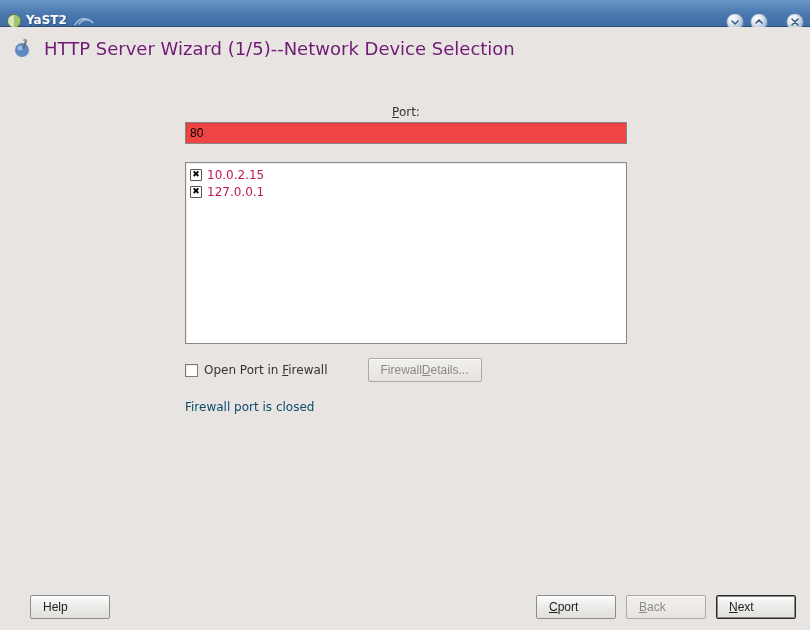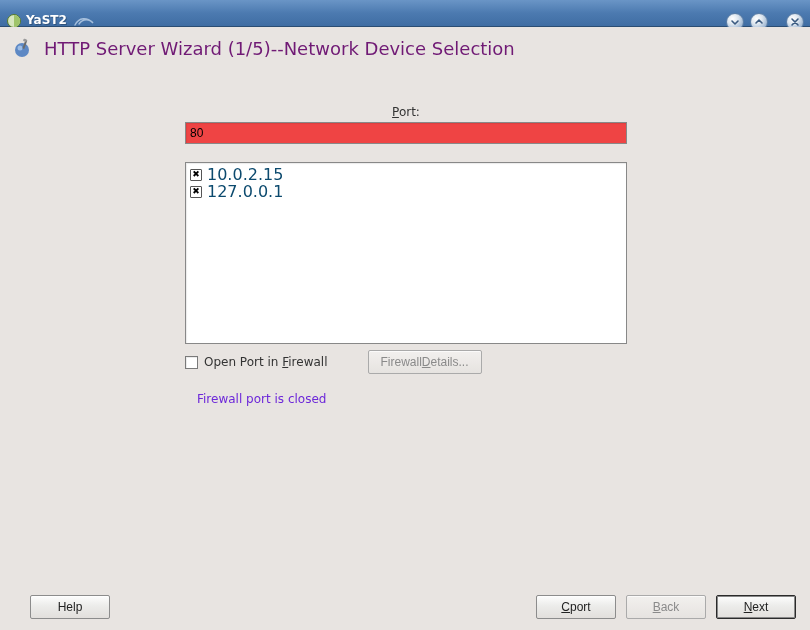--- a/index.html
+++ b/index.html
@@ -87,71 +87,70 @@
     background:#fff;
     box-shadow: inset 1px 1px 1px rgba(0,0,0,0.08);
     padding: 3px 4px;
     overflow:auto;
   }
   .list-item {
     display:flex;
     align-items:center;
     gap:5px;
     height:17px;
-    font-size:16px;
-    color:#0c4a6e;
+    font-size:12px;
+    color:#be185d;
   }
   .chk {
     width:12px; height:12px;
     border:1px solid #555;
     background:#fff;
     display:inline-flex; align-items:center; justify-content:center;
     font-size:11px; line-height:1; font-weight:bold; color:#000;
     border-radius:1px;
   }
   .chk.checked::after { content:"✖"; font-size:9px; transform: translateY(-0.5px);}
   .firewall-row {
     display:flex;
     align-items:center;
     gap: 40px;
-    margin-top: 6px;
+    margin-top: 14px;
   }
   .checkbox-label {
     display:flex; align-items:center; gap:6px;
     font-size:12px; color:#333;
   }
   .checkbox-box {
     width:13px; height:13px; border:1px solid #7a7a7a; background:#fff;
     box-shadow: inset 1px 1px 0 rgba(0,0,0,0.08);
   }
   .btn {
     height:24px;
     padding: 0 12px;
     border:1px solid #8c8c8c;
     background: linear-gradient(to bottom, #fdfdfd 0%, #ececea 45%, #e2dfdc 100%);
     font-size:12px;
     color:#222;
     border-radius:2px;
-    display:inline-flex; align-items:center; justify-content:center;
+    display:inline-flex; align-items:center; justify-content:flex-start;
     box-shadow: 0 1px 0 rgba(255,255,255,0.7) inset;
   }
   .btn[disabled], .btn.disabled {
     color:#8a8a8a;
     border-color:#aaa;
     background: linear-gradient(to bottom,#f2f0ee,#e6e3e0);
   }
   .btn.default {
     border:1px solid #2a2a2a;
     box-shadow: 0 0 0 1px #888 inset, 0 1px 0 rgba(255,255,255,0.65) inset;
   }
   .status-text {
     margin-top:18px;
     font-size:12px;
-    color:#6d28d9;
-    margin-left:12px;
+    color:#0c4a6e;
   }
   
   .footer {
     position:absolute;
     left:0; right:0; bottom:0;
     height:50px;
     padding: 0 14px 14px 30px;
     display:flex;
     align-items:flex-end;
   }

